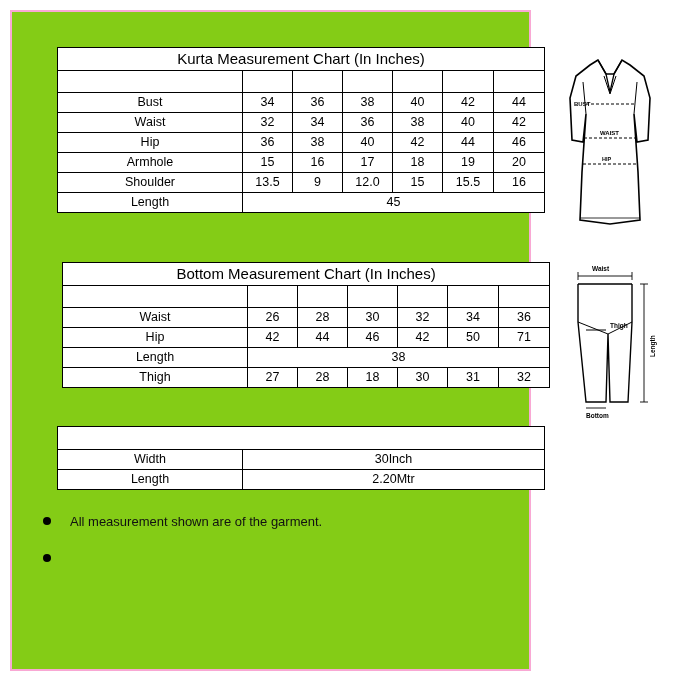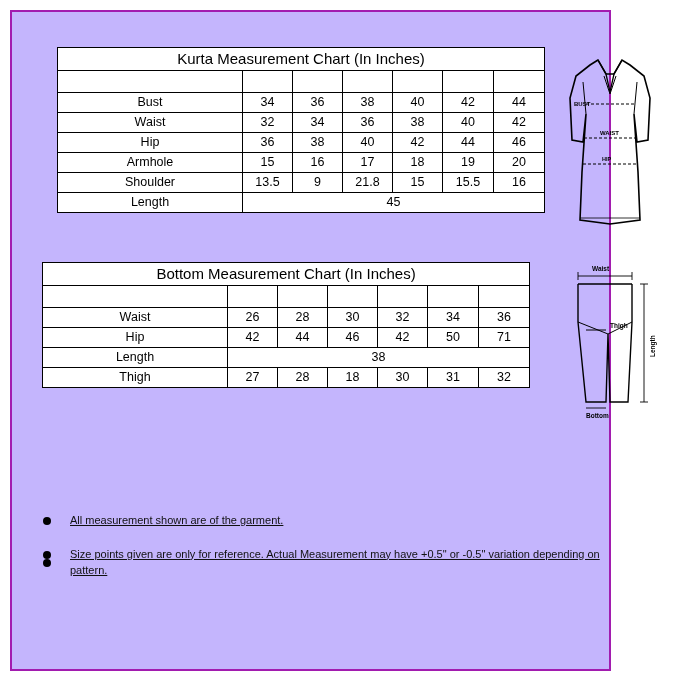--- a/index.html
+++ b/index.html
@@ -12,25 +12,25 @@
     height: 683px;
     font-family: "Liberation Sans", sans-serif;
     color: #000000;
     position: relative;
     overflow: hidden;
   }
   .page-frame {
     position: absolute;
     left: 10px;
     top: 10px;
-    width: 601px;
+    width: 521px;
     height: 661px;
-    border: 2px solid #a21caf;
+    border: 2px solid #f9a8d4;
     box-sizing: border-box;
-    background: #c4b5fd;
+    background: #84cc16;
   }
   .content {
     position: absolute;
     left: 0;
     top: 0;
     width: 100%;
     height: 100%;
   }
 
   
@@ -66,21 +66,21 @@
 
   
   #kurta-table {
     position: absolute;
     left: 45px;
     top: 35px;
     width: 487px;
   }
   #bottom-table {
     position: absolute;
-    left: 30px;
+    left: 50px;
     top: 250px;
     width: 487px;
     border-radius: 22px;
   }
   #dupatta-table {
     position: absolute;
     left: 45px;
     top: 414px;
     width: 487px;
   }
@@ -111,26 +111,25 @@
 
   
   #notes {
     position: absolute;
     left: 25px;
     top: 500px;
     width: 600px;
   }
   .note {
     position: relative;
-    font-size: 11px;
+    font-size: 13px;
     line-height: 1.5;
     margin-bottom: 17px;
     padding-left: 33px;
     color: #111;
-    text-decoration: underline;
   }
   .note .bullet {
     position: absolute;
     left: 6px;
     top: 5px;
     width: 8px;
     height: 8px;
     border-radius: 50%;
     background: #000000;
   }
@@ -198,21 +197,21 @@
           <td>16</td>
           <td>17</td>
           <td>18</td>
           <td>19</td>
           <td>20</td>
         </tr>
         <tr>
           <td class="rowlabel">Shoulder</td>
           <td>13.5</td>
           <td>9</td>
-          <td>21.8</td>
+          <td>12.0</td>
           <td>15</td>
           <td>15.5</td>
           <td>16</td>
         </tr>
         <tr>
           <td class="rowlabel">Length</td>
           <td colspan="6">45</td>
         </tr>
       </tbody>
     </table>
@@ -267,20 +266,39 @@
           <td>27</td>
           <td>28</td>
           <td>18</td>
           <td>30</td>
           <td>31</td>
           <td>32</td>
         </tr>
       </tbody>
     </table>
 
+    <table class="chart" id="dupatta-table">
+      <colgroup>
+        <col style="width:185px">
+        <col style="width:302px">
+      </colgroup>
+      <tbody>
+        <tr class="dup-title">
+          <td colspan="2">Dupatta</td>
+        </tr>
+        <tr>
+          <td class="rowlabel">Width</td>
+          <td>30Inch</td>
+        </tr>
+        <tr>
+          <td class="rowlabel">Length</td>
+          <td>2.20Mtr</td>
+        </tr>
+      </tbody>
+    </table>
 
     <div class="illus" id="kurta-illustration">
       <svg width="100" height="185" viewBox="0 0 100 185">
 
         <path d="M38 8 L30 13 L16 24 L10 46 L12 88 L23 90 L26 62 L22 120 L20 168 L50 172 L80 168 L78 120 L74 62 L77 90 L88 88 L90 46 L84 24 L70 13 L62 8 L54 22 L46 22 Z" fill="none" stroke="#000" stroke-width="1.6"></path>
 
         <path d="M38 8 L46 22 L50 40 L54 22 L62 8" fill="none" stroke="#000" stroke-width="1.3"></path>
         <path d="M44 24 L50 42 L56 24" fill="none" stroke="#000" stroke-width="1"></path>
 
         <path d="M23 30 L26 62" fill="none" stroke="#000" stroke-width="1"></path>
@@ -327,20 +345,16 @@
     </div>
 
     <div id="notes">
       <div class="note note-1">
         <span class="bullet"></span>
         <span>All measurement shown are of the garment.</span>
       </div>
       <div class="note note-2">
         <span class="bullet"></span>
       </div>
-      <div class="note note-3">
-        <span class="bullet"></span>
-        <span>Size points given are only for reference. Actual Measurement    may have +0.5" or -0.5" variation depending on pattern.</span>
-      </div>
     </div>
 
   </div>
 </div>
 
 </body></html>

